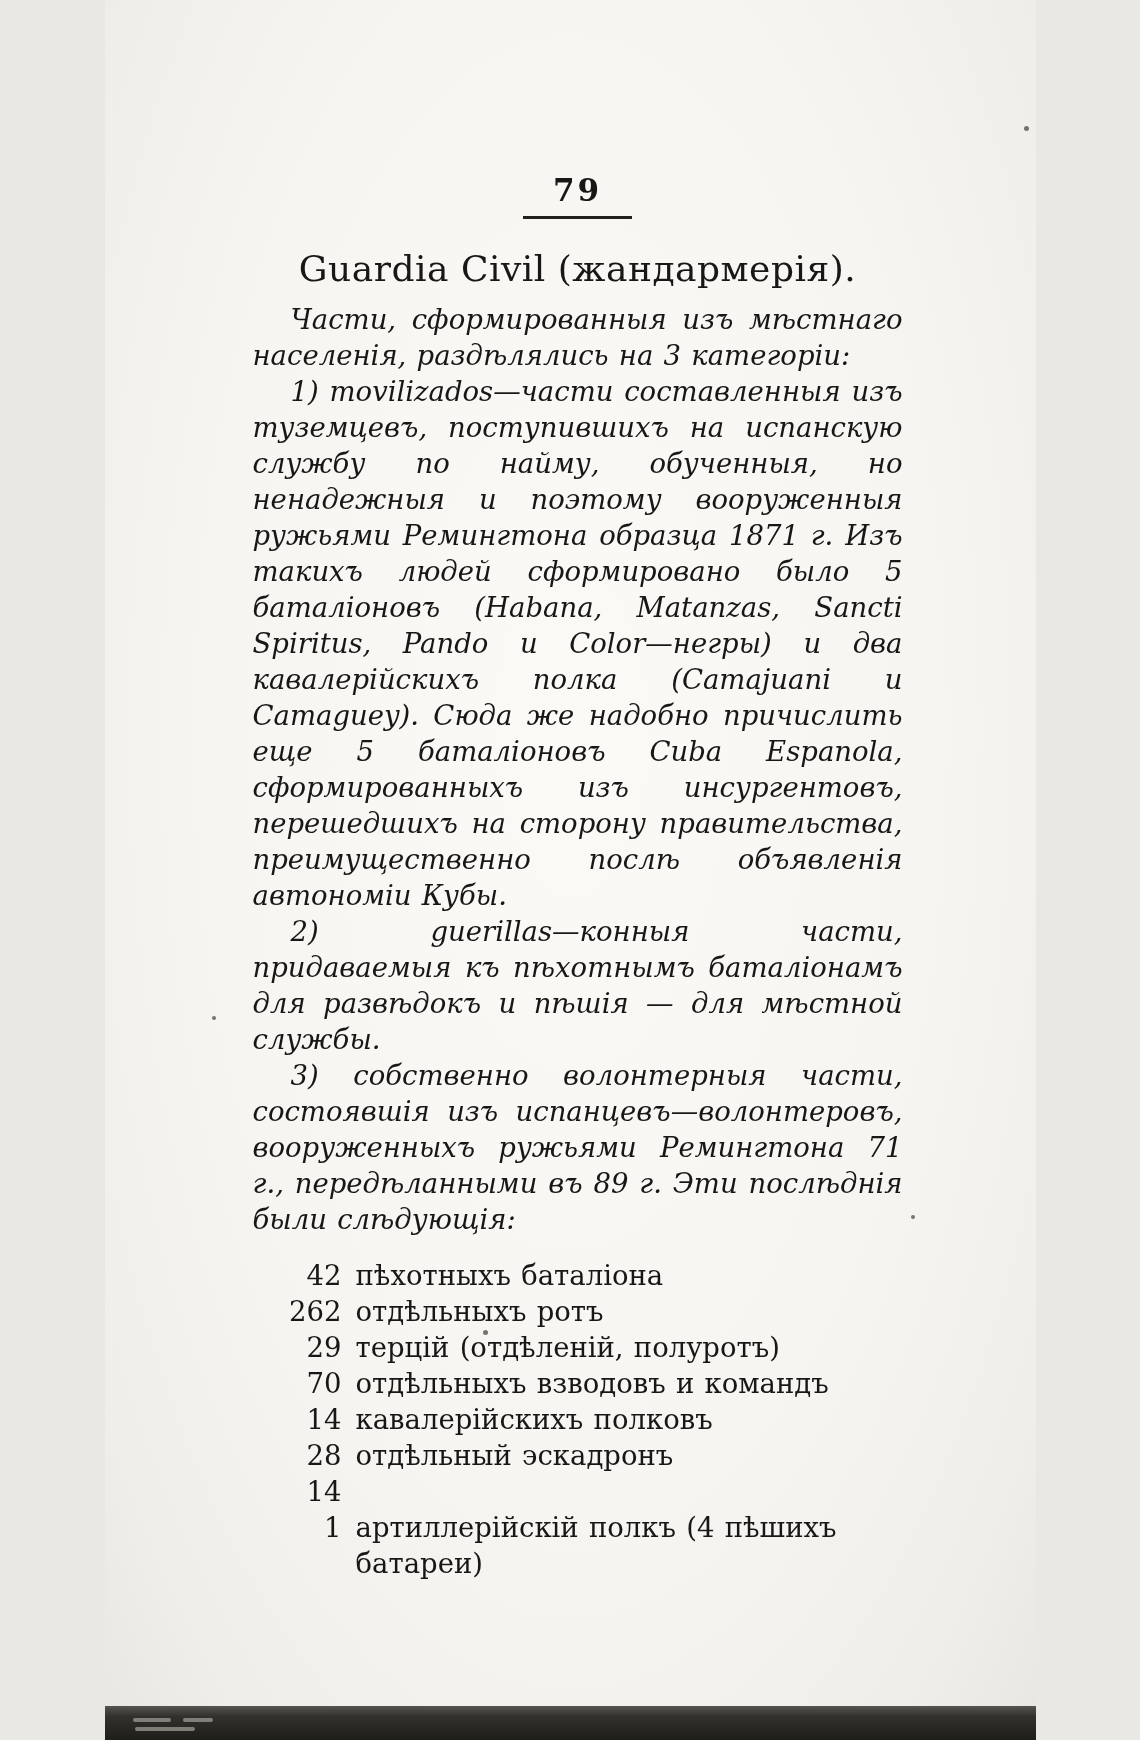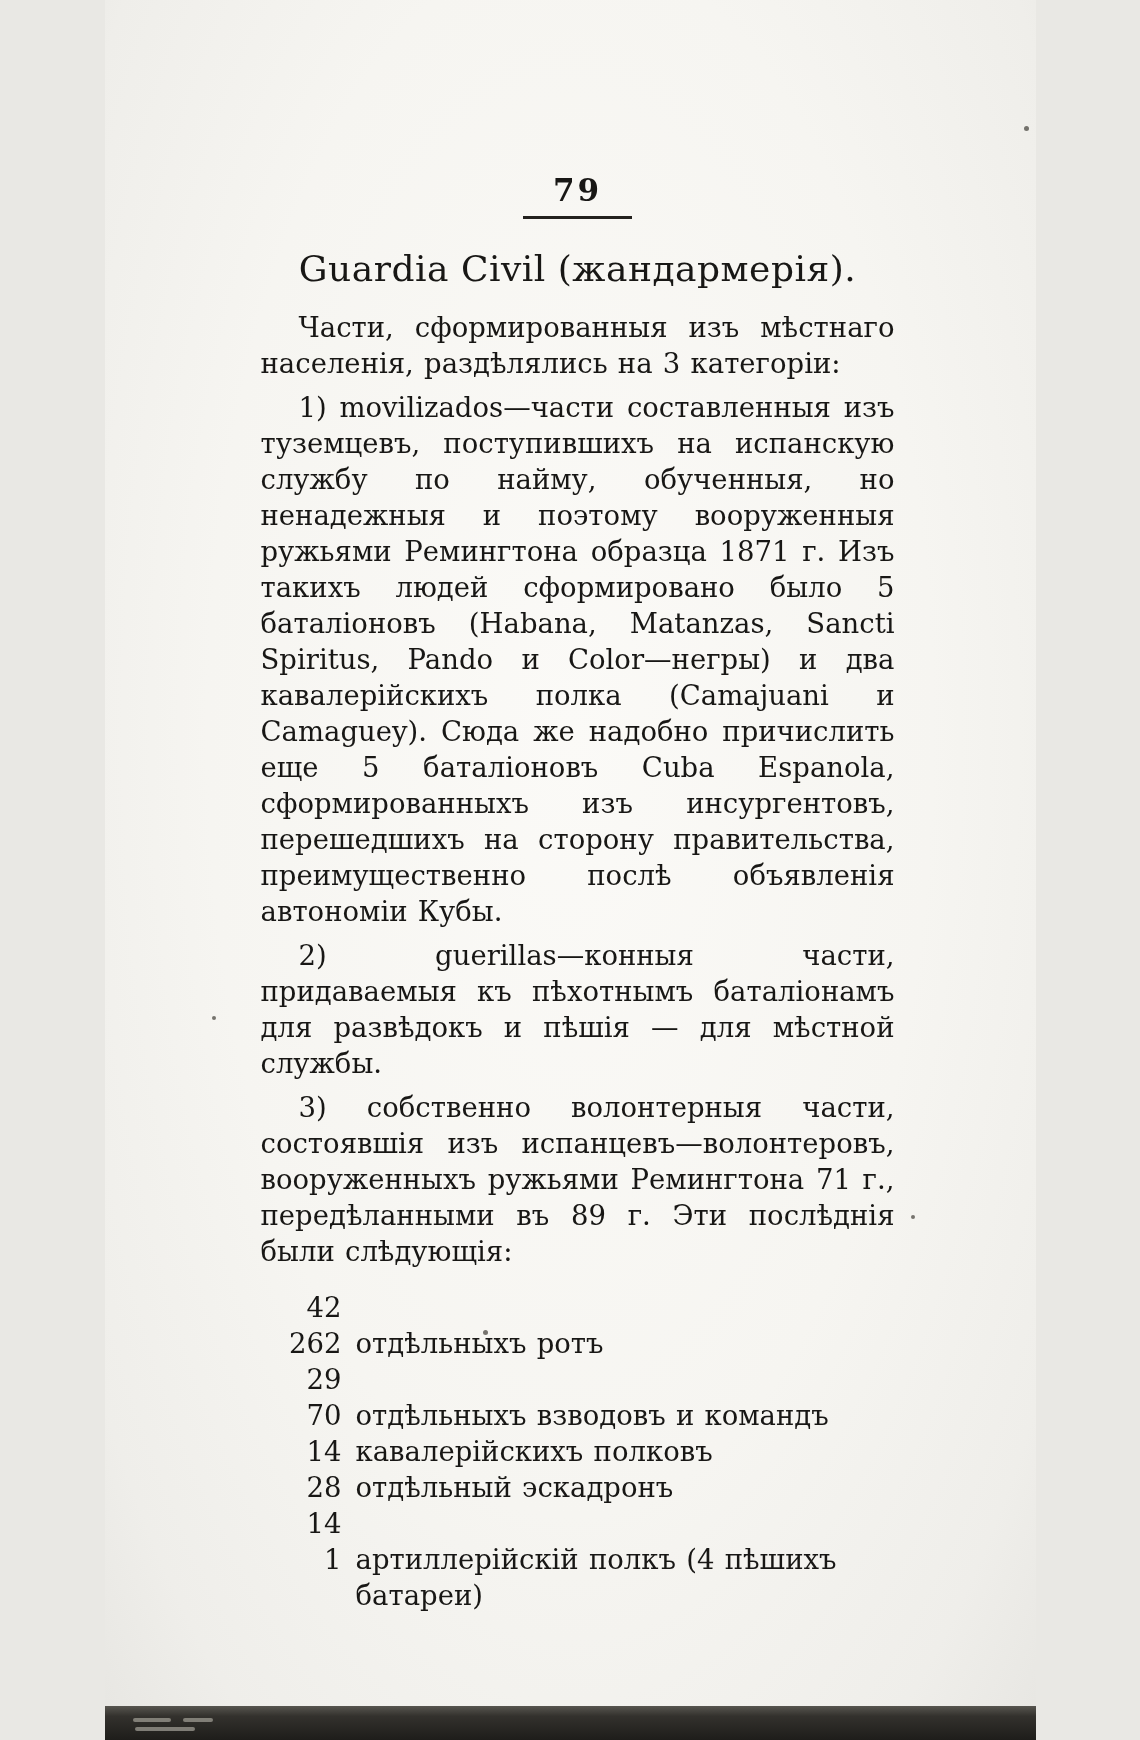--- a/index.html
+++ b/index.html
@@ -47,22 +47,23 @@
     position: absolute;
     top: 301px;
     left: 148px;
     width: 650px;
     font-size: 27.5px;
     line-height: 36px;
     text-align: justify;
     word-spacing: 1.5px;
   }
   .body-text p {
-    margin: 8px;
+    margin: 0;
     text-indent: 38px;
+    font-style: italic;
   }
   .troop-list {
     margin-top: 20px;
     text-align: left;
   }
   .troop-row {
     display: flex;
     line-height: 36px;
   }
   .troop-count {
@@ -117,27 +118,29 @@
 
   <div class="body-text">
     <p>Части, сформированныя изъ мѣстнаго населенія, раздѣлялись на 3 категоріи:</p>
     <p>1) movilizados—части составленныя изъ туземцевъ, поступившихъ на испанскую службу по найму, обученныя, но ненадежныя и поэтому вооруженныя ружьями Ремингтона образца 1871 г. Изъ такихъ людей сформировано было 5 баталіоновъ (Habana, Matanzas, Sancti Spiritus, Pando и Color—негры) и два кавалерійскихъ полка (Camajuani и Camaguey). Сюда же надобно причислить еще 5 баталіоновъ Cuba Espanola, сформированныхъ изъ инсургентовъ, перешедшихъ на сторону правительства, преимущественно послѣ объявленія автономіи Кубы.</p>
     <p>2) guerillas—конныя части, придаваемыя къ пѣхотнымъ баталіонамъ для развѣдокъ и пѣшія — для мѣстной службы.</p>
     <p>3) собственно волонтерныя части, состоявшія изъ испанцевъ—волонтеровъ, вооруженныхъ ружьями Ремингтона 71 г., передѣланными въ 89 г. Эти послѣднія были слѣдующія:</p>
 
     <div class="troop-list">
       <div class="troop-row">
         <span class="troop-count">42</span>
+        <span class="troop-label">пѣхотныхъ баталіона</span>
       </div>
       <div class="troop-row">
         <span class="troop-count">262</span>
         <span class="troop-label">отдѣльныхъ ротъ</span>
       </div>
       <div class="troop-row">
         <span class="troop-count">29</span>
+        <span class="troop-label">терцій (отдѣленій, полуротъ)</span>
       </div>
       <div class="troop-row">
         <span class="troop-count">70</span>
         <span class="troop-label">отдѣльныхъ взводовъ и командъ</span>
       </div>
       <div class="troop-row">
         <span class="troop-count">14</span>
         <span class="troop-label">кавалерійскихъ полковъ</span>
       </div>
       <div class="troop-row">

